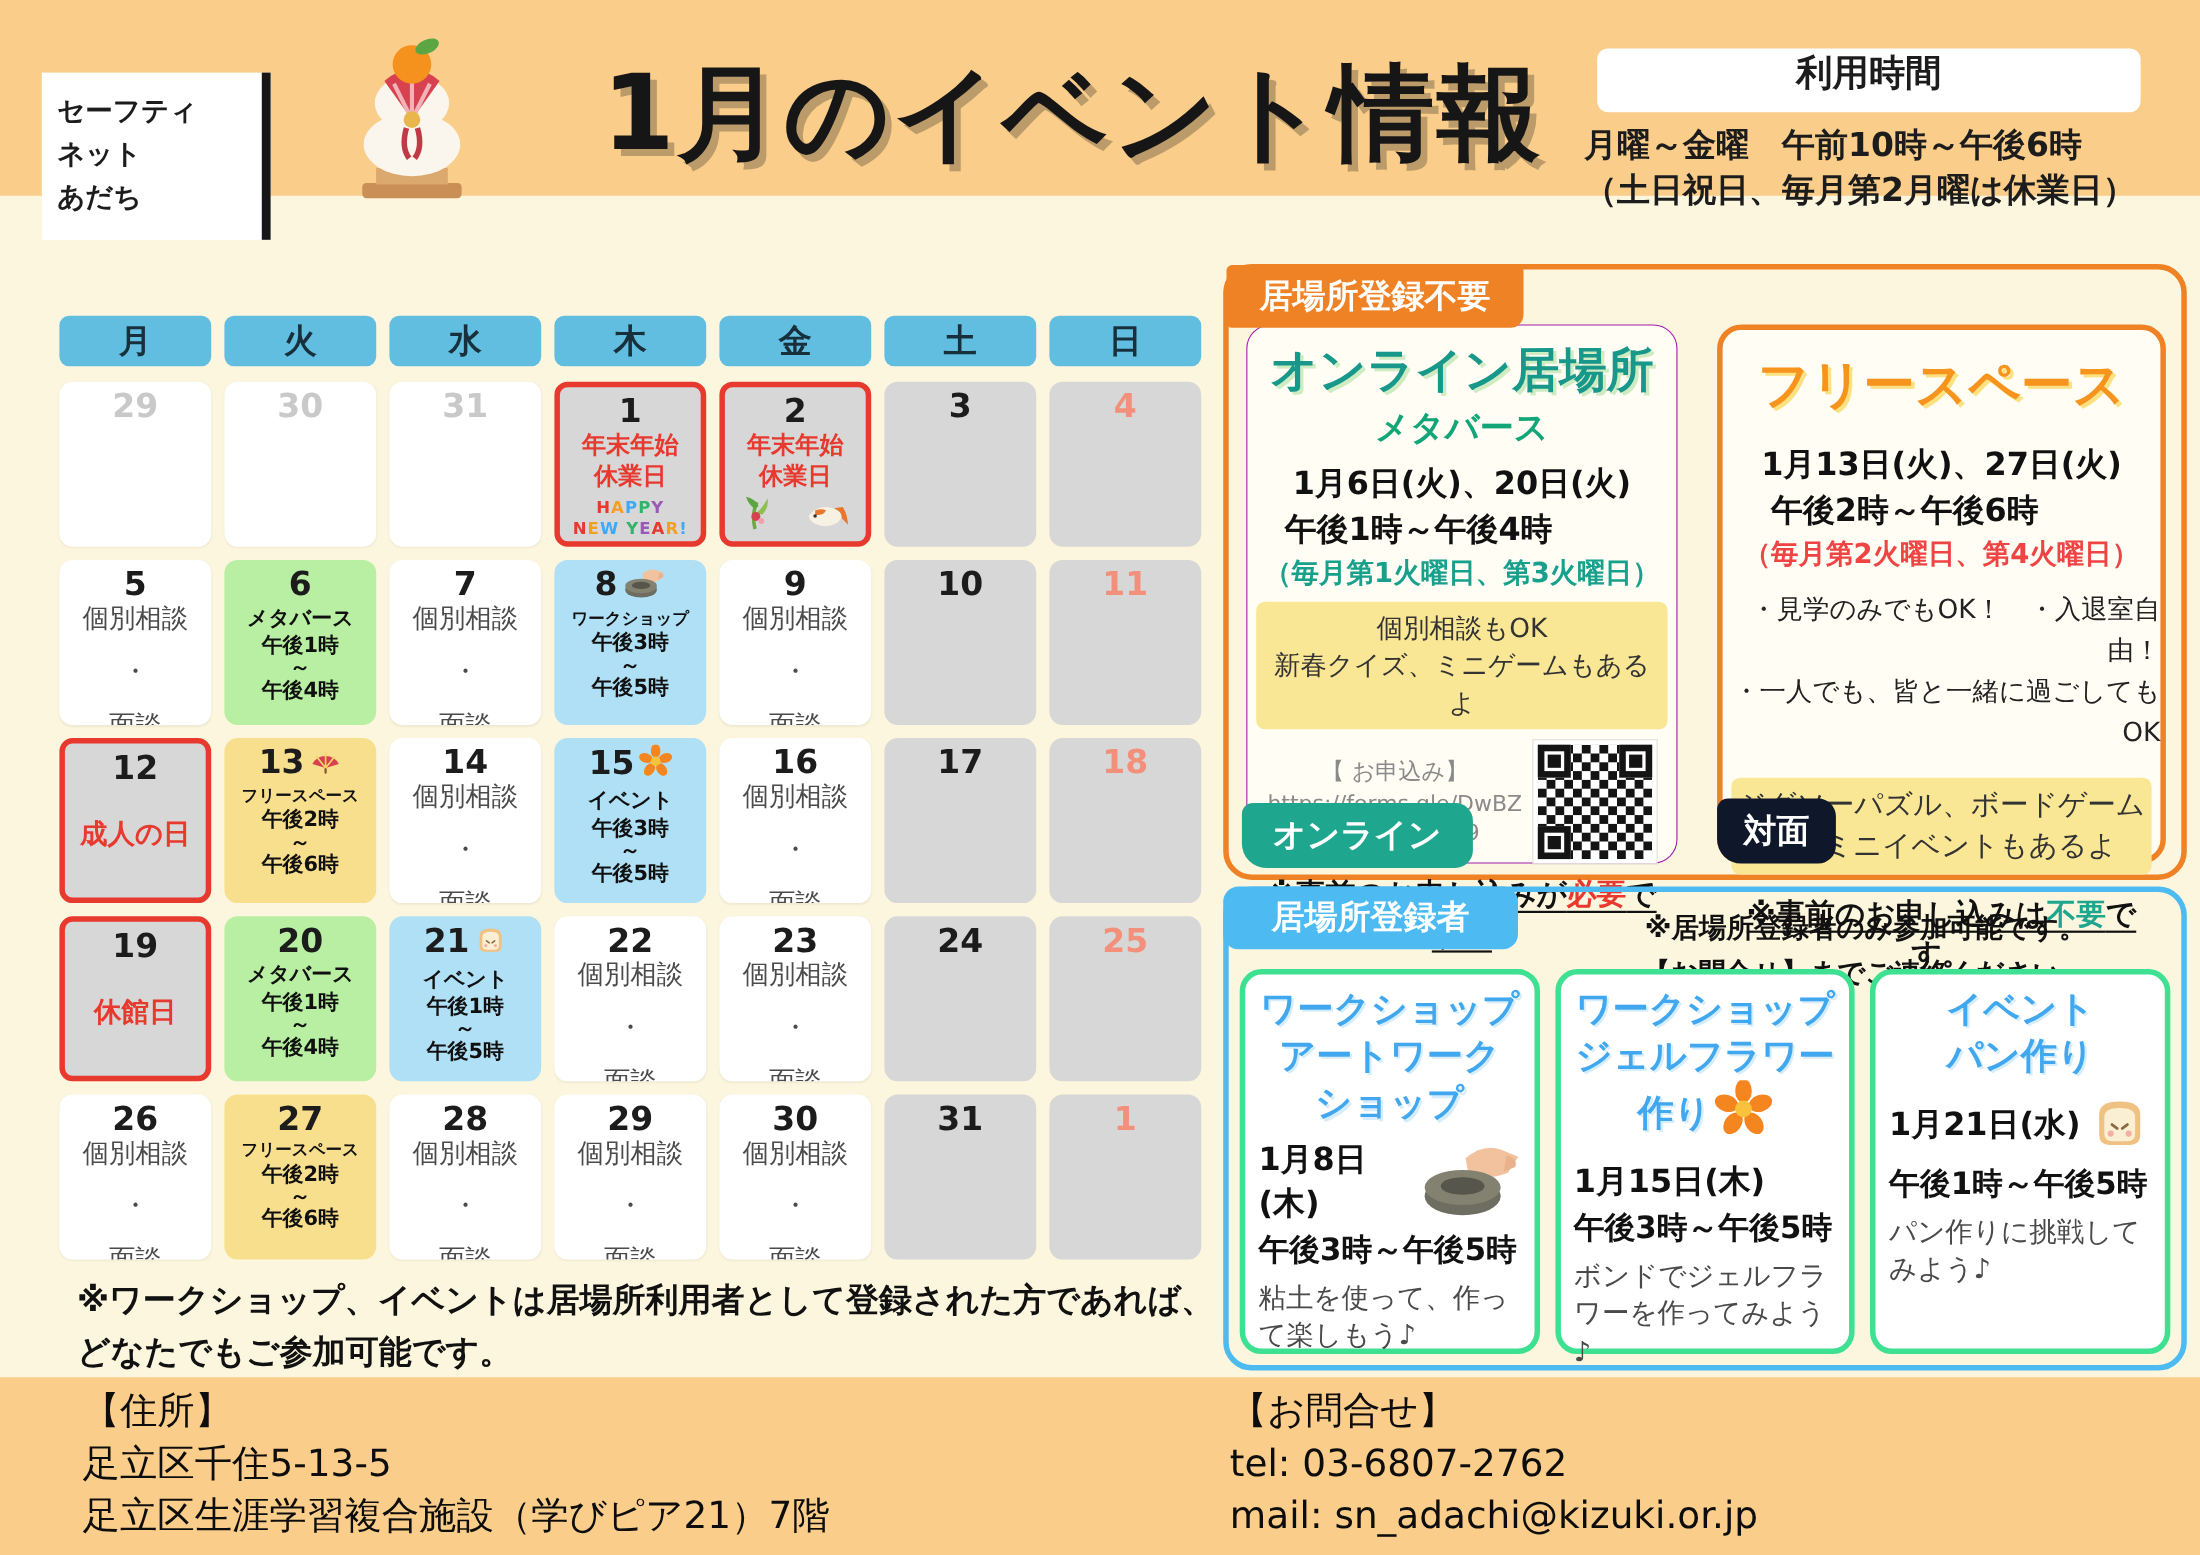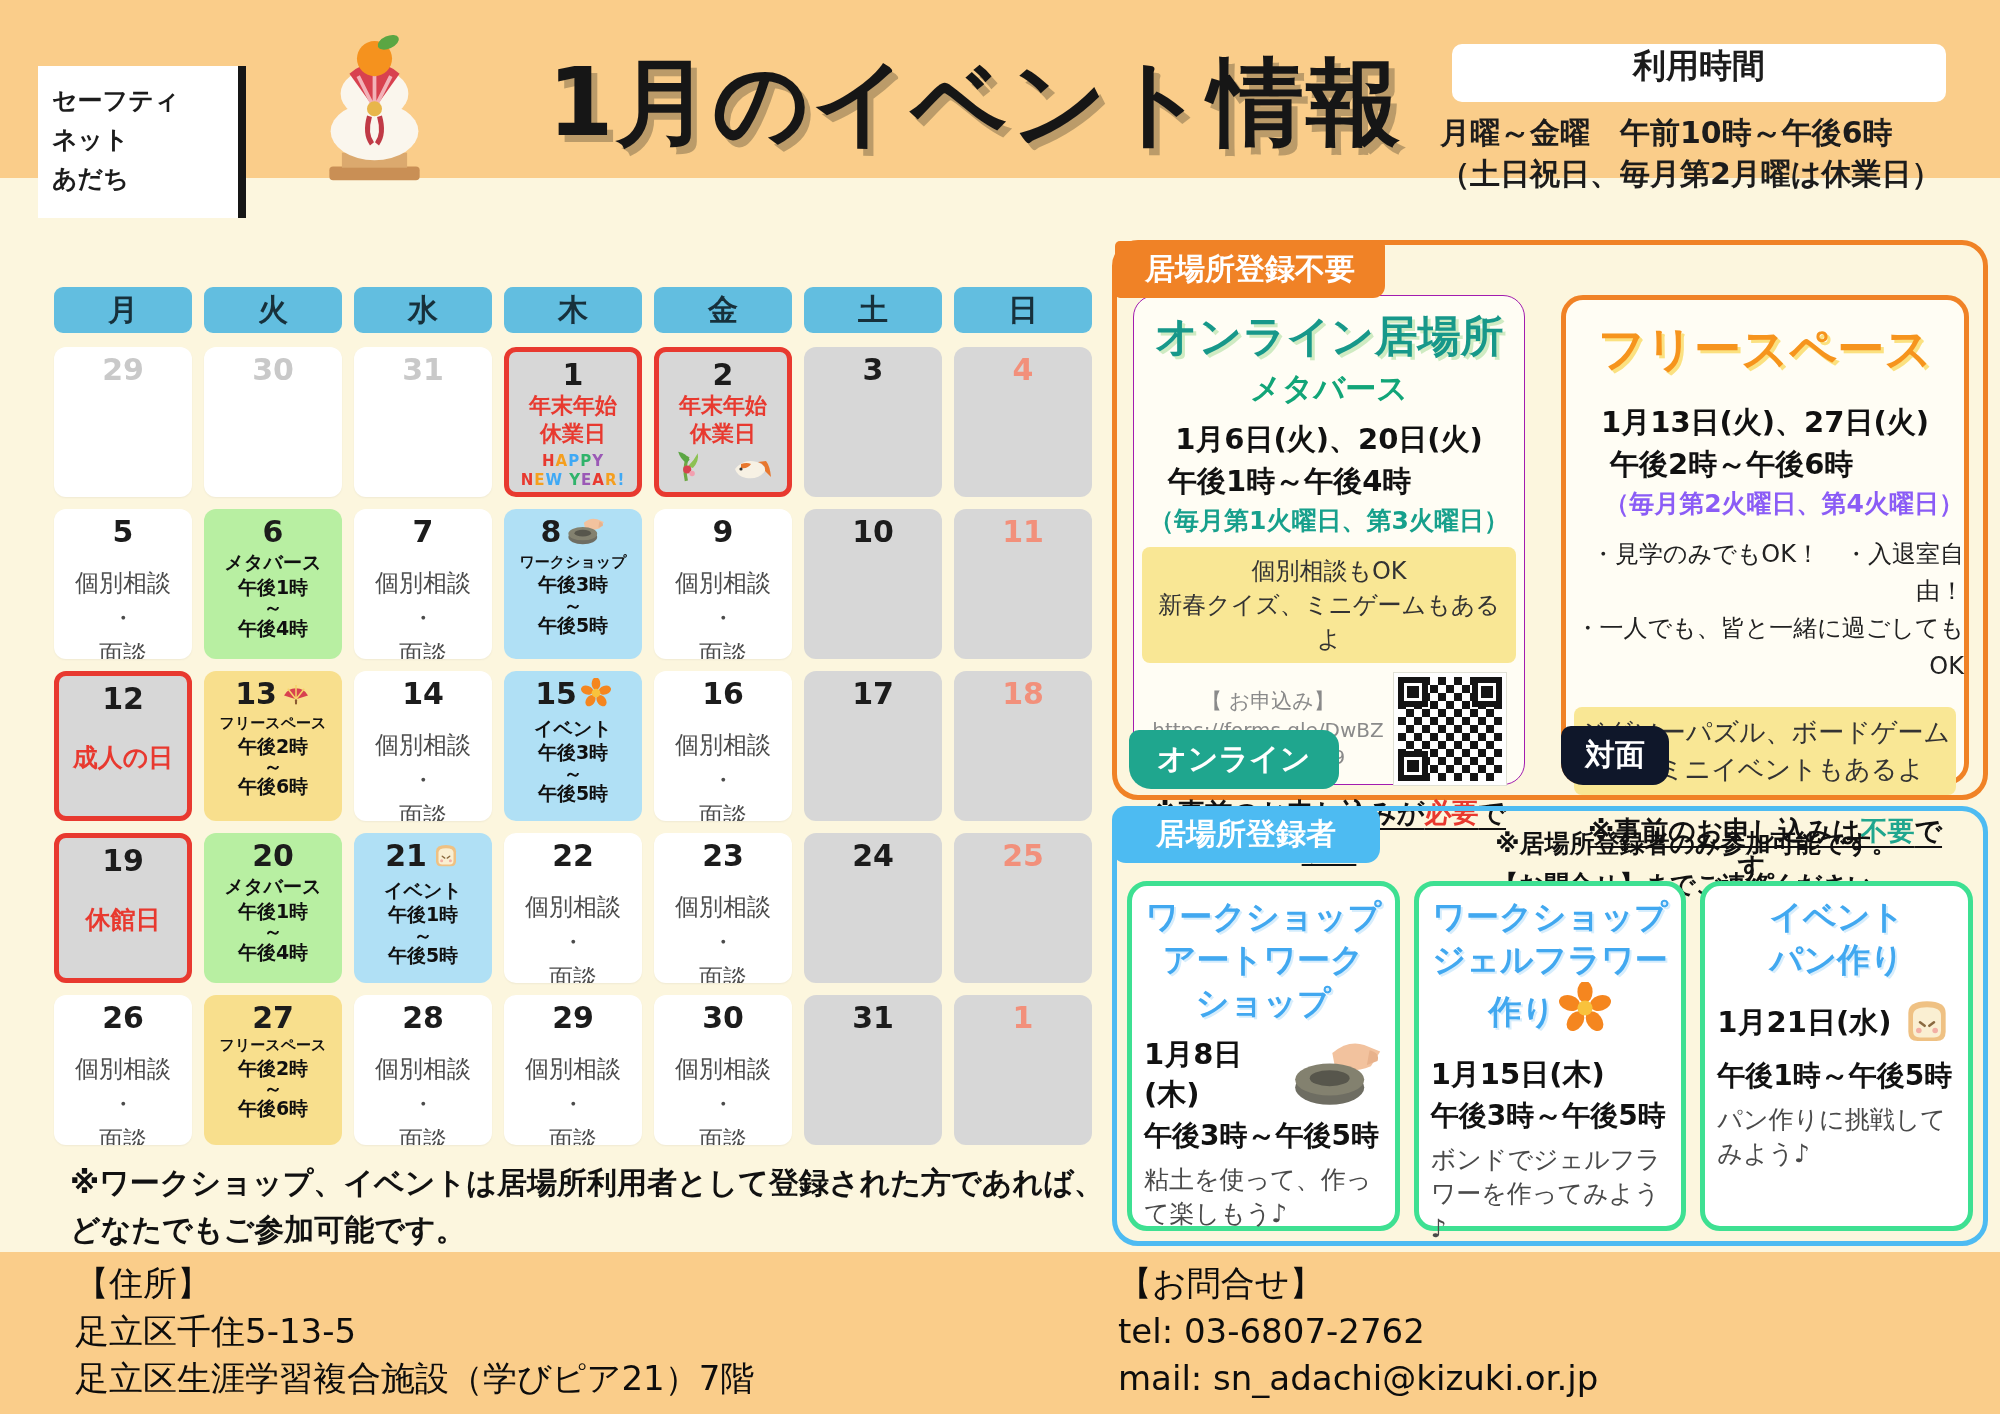--- a/index.html
+++ b/index.html
@@ -31,22 +31,22 @@
   .bg-white{background:#ffffff;box-shadow:0 1px 2px rgba(0,0,0,.05);}
   .bg-gray{background:#D7D7D7;}
   .bg-green{background:#B8EFA2;}
   .bg-blue{background:#B0E0F5;}
   .bg-yellow{background:#F8DF8D;}
   .red-border{border:5px solid #E8392F;}
   .daynum{font-size:30px;font-weight:800;margin-top:6px;line-height:1.1;}
   .daynum.muted{color:#C9C9C9;}
   .daynum.sun{color:#F2907B;}
   .cicon{display:inline-block;vertical-align:middle;margin-left:4px;}
-  .consult{margin-top:22px;font-size:24px;color:#4b4b4b;display:flex;flex-direction:column;
-           gap:9px;font-weight:500;line-height:1.1;}
+  .consult{margin-top:1px;font-size:24px;color:#4b4b4b;display:flex;flex-direction:column;
+           gap:22px;font-weight:500;line-height:1.1;}
   .evt{margin-top:2px;font-weight:800;font-size:19px;line-height:1.3;color:#101010;}
   .evt .sm{font-size:15px;}
   .evt .tl{line-height:.85;}
   .closed{font-size:22px;font-weight:800;color:#E8392F;line-height:1.28;margin-top:1px;}
   .happy{font-size:15px;font-weight:900;letter-spacing:1px;line-height:1.25;margin-top:4px;}
   .redlabel{margin-top:26px;font-size:25px;font-weight:800;color:#E8392F;}
   .minirow{display:flex;justify-content:space-between;padding:0 16px;margin-top:2px;align-items:flex-end;}
   .footnote{position:absolute;left:70px;top:1160px;margin:0;font-size:30px;font-weight:700;
             line-height:1.55;color:#111;}
   
@@ -61,21 +61,21 @@
   
   .card{position:absolute;box-sizing:border-box;background:#FFFDF4;border-radius:22px;text-align:center;}
   .card-teal{left:16px;top:50px;width:392px;height:490px;border:1px solid #a21caf;}
   .card-orange2{left:444px;top:50px;width:408px;height:490px;border:5px solid #F08226;}
   .ctitle-teal{font-size:43px;font-weight:900;color:#17988A;text-shadow:3px 3px 0 #CFEBC2;margin-top:12px;}
   .sub-meta{font-size:31px;font-weight:800;color:#12A578;margin-top:2px;}
   .ctitle-orange{font-size:47px;font-weight:900;color:#F6941D;text-shadow:3px 3px 0 #FBE180;margin-top:18px;}
   .cdates{font-size:29px;font-weight:800;margin-top:10px;color:#111;}
   .ctime{font-size:29px;font-weight:800;margin-top:2px;text-align:left;padding-left:34px;color:#111;}
   .cnote{font-size:25px;font-weight:800;margin-top:2px;}
-  .cnote.teal{color:#17A08C;} .cnote.orange{color:#8b5cf6;text-align:right;}
+  .cnote.teal{color:#17A08C;} .cnote.orange{color:#ef4444;}
   .hl{background:#F9E795;border-radius:8px;margin:10px auto 0;padding:7px 6px;font-size:24px;
       color:#333;line-height:1.42;width:93%;}
   .bullets{font-size:24px;color:#222;margin-top:16px;line-height:1.55;text-align:right;}
   .apply{display:flex;align-items:center;justify-content:center;gap:10px;margin-top:10px;}
   .apply-text{color:#8a8a8a;font-size:20px;line-height:1.35;text-align:center;}
   .apply-label{font-size:21px;margin-bottom:2px;}
   .qr{position:relative;width:104px;height:104px;flex:0 0 auto;border:4px solid #fff;
       outline:1px solid #e0e0d4;background:repeating-conic-gradient(#141414 0% 25%,#ffffff 0% 50%) 0 0/16px 16px;}
   .qr i{position:absolute;width:30px;height:30px;background:#fff;border:6px solid #141414;box-sizing:border-box;}
   .qr i::after{content:"";position:absolute;inset:3px;background:#141414;}

